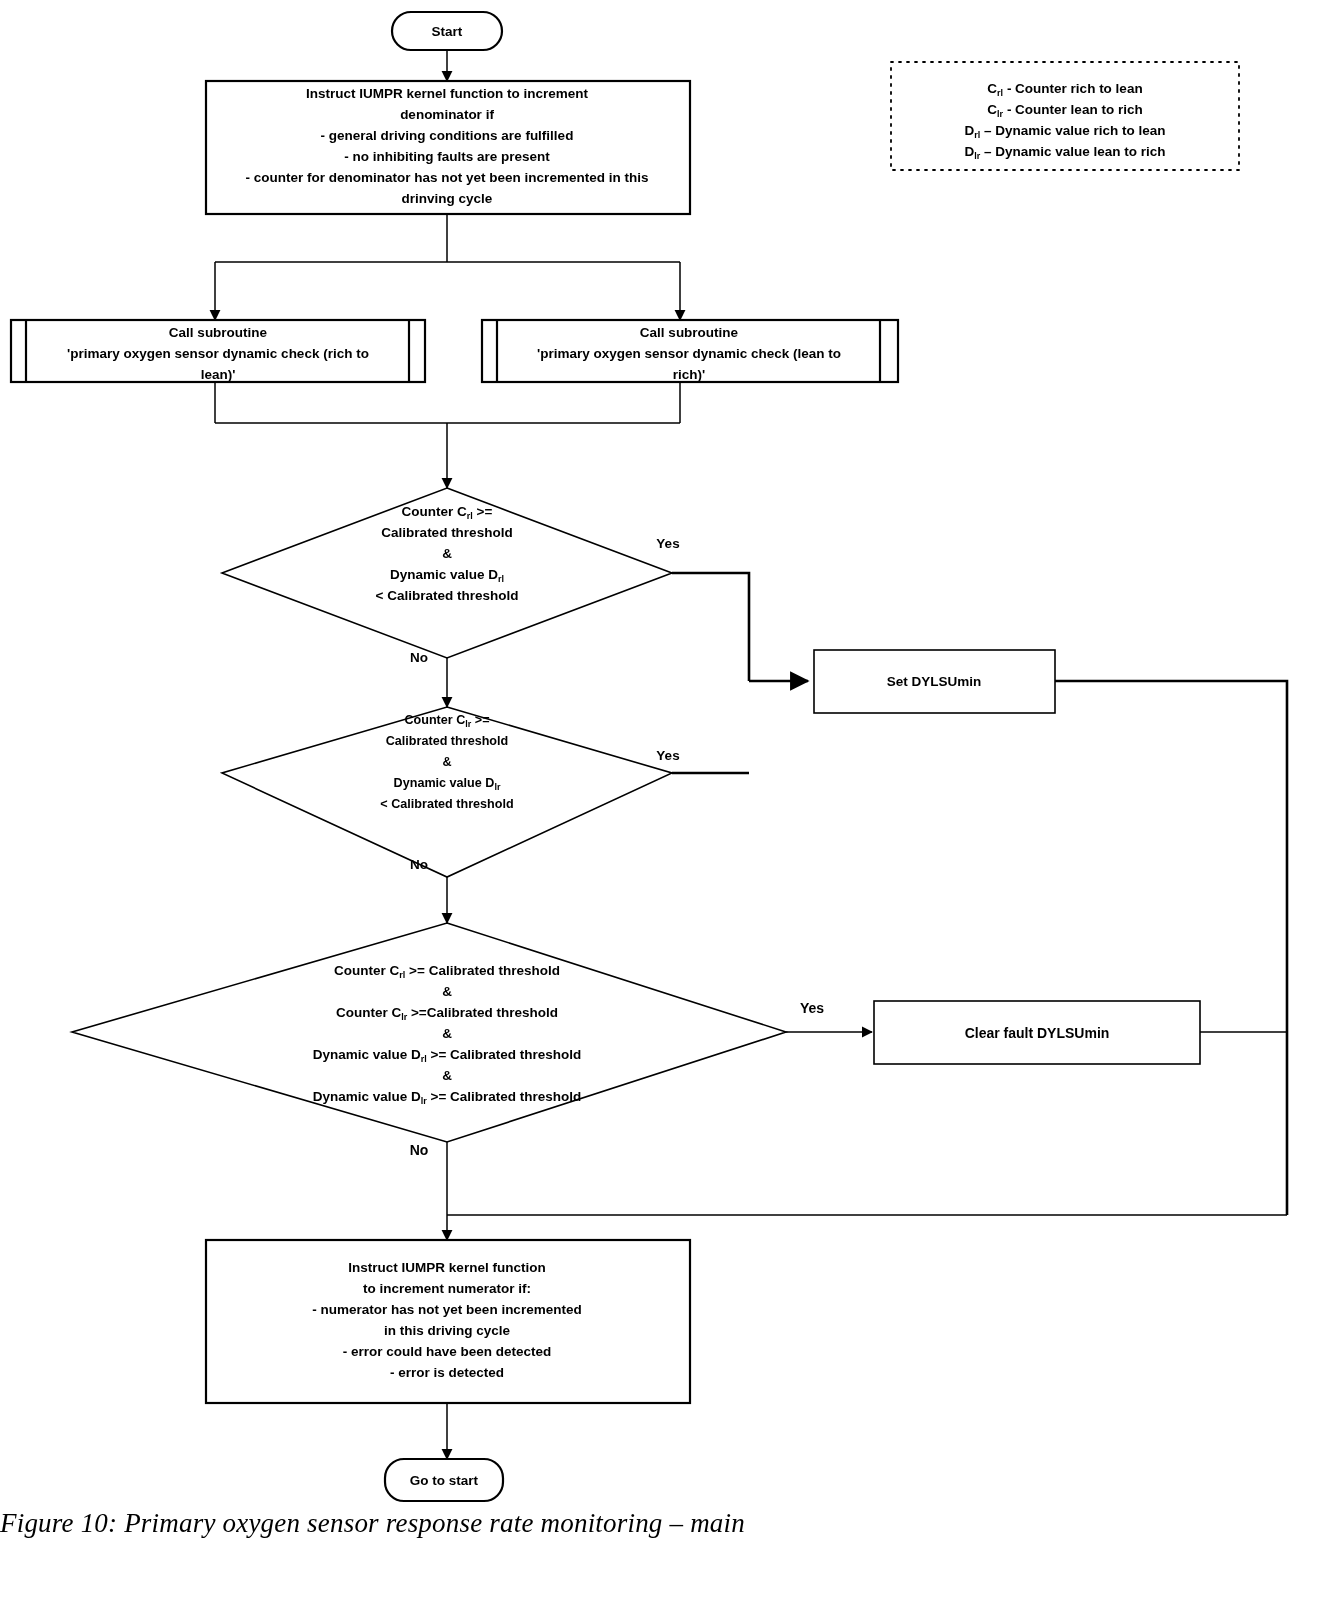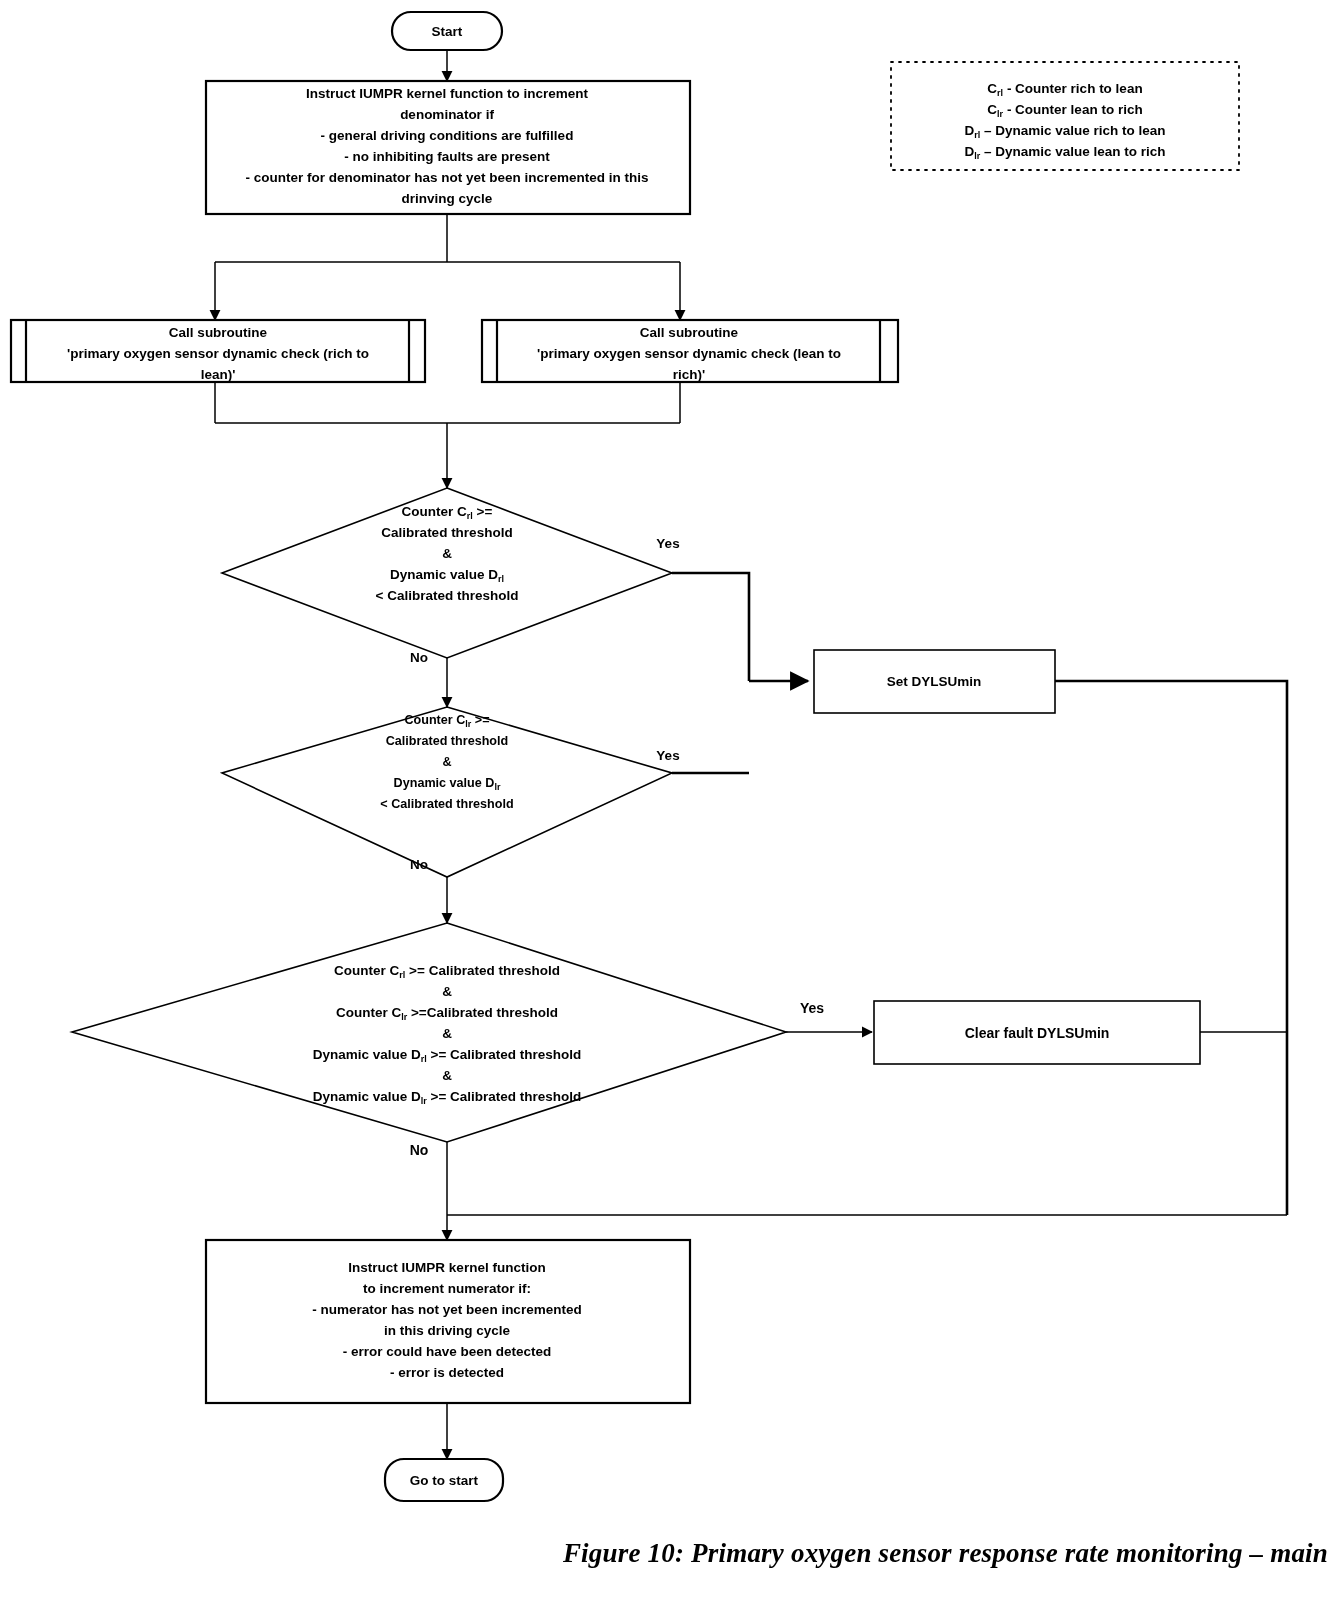--- a/index.html
+++ b/index.html
@@ -10,23 +10,23 @@
   svg#flow .shape-thin{fill:#ffffff;stroke:#000000;stroke-width:1.6;}
   svg#flow .conn{stroke:#000000;fill:none;}
   svg#flow .conn-thin{stroke:#000000;stroke-width:1.5;fill:none;}
   svg#flow .conn-bold{stroke:#000000;stroke-width:2.6;fill:none;}
   svg#flow .legendbox{fill:#ffffff;stroke:#000000;stroke-width:1.8;stroke-dasharray:2 6;stroke-linecap:round;}
   .lbl{font-family:"Liberation Sans",sans-serif;font-weight:bold;fill:#000;}
   .t13{font-size:13.5px;}
   .t12{font-size:12.6px;}
   .t14{font-size:14px;}
   .sub{font-size:9px;}
-  .caption{position:absolute;left:0;top:1508px;width:1328px;text-align:right;
-           font-family:"Liberation Serif",serif;font-weight:bold;font-style:italic;
-           font-size:27px;color:#000;letter-spacing:.2px;margin-top:30px;}
+  .caption{position:absolute;left:0;top:1508px;width:1328px;text-align:left;
+           font-family:"Liberation Serif",serif;font-weight:normal;font-style:italic;
+           font-size:27px;color:#000;letter-spacing:.2px;}
 </style>
 </head>
 <body>
 
 <div id="stage">
 
   <svg id="flow" viewBox="0 0 1328 1600">
     <defs>
       <marker id="arr" viewBox="0 0 10 10" refX="9.2" refY="5" markerWidth="7.5" markerHeight="7.5" orient="auto-start-reverse">
         <path d="M 0 0 L 10 5 L 0 10 z" fill="#000"></path>

